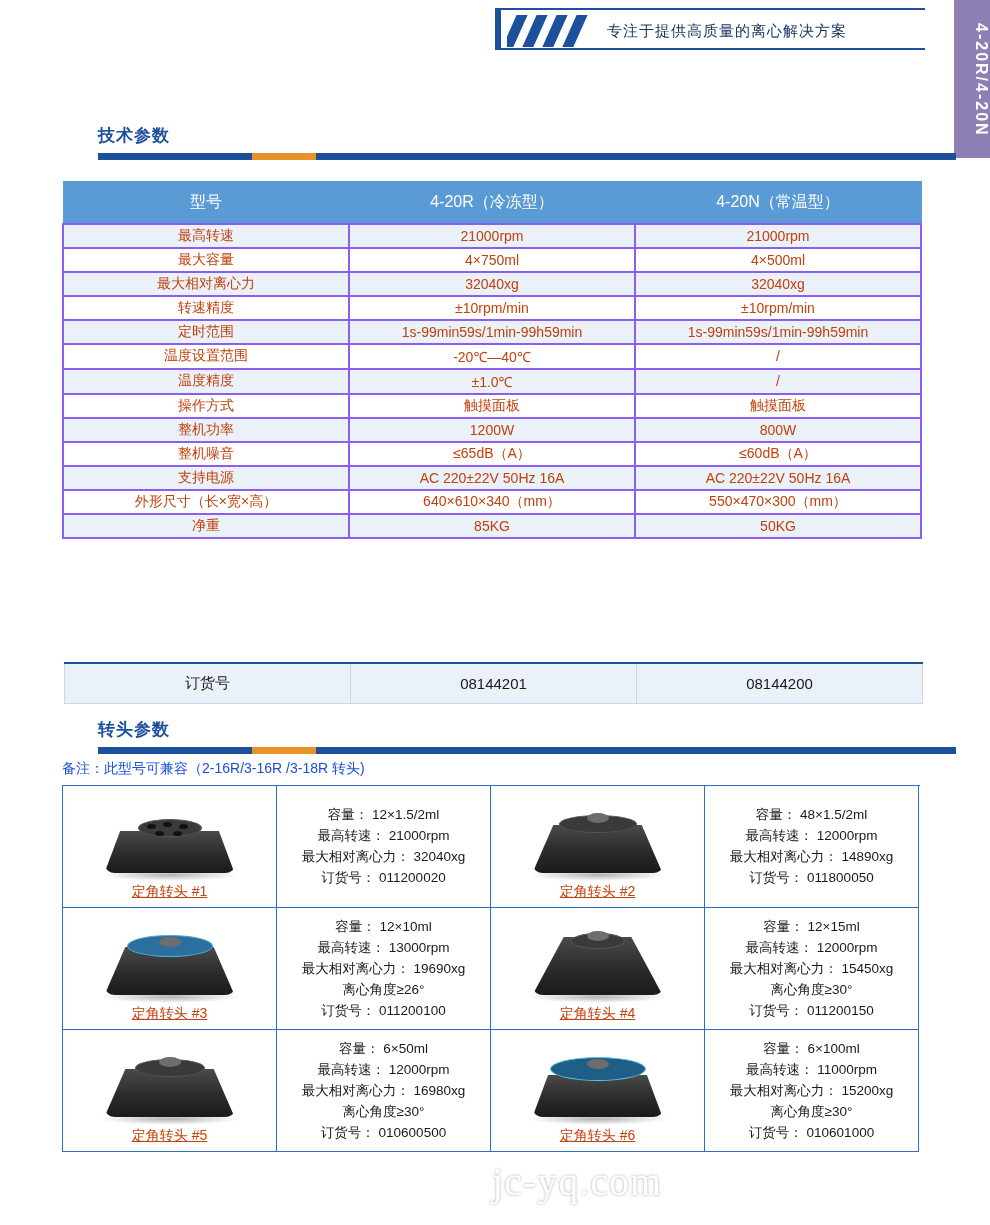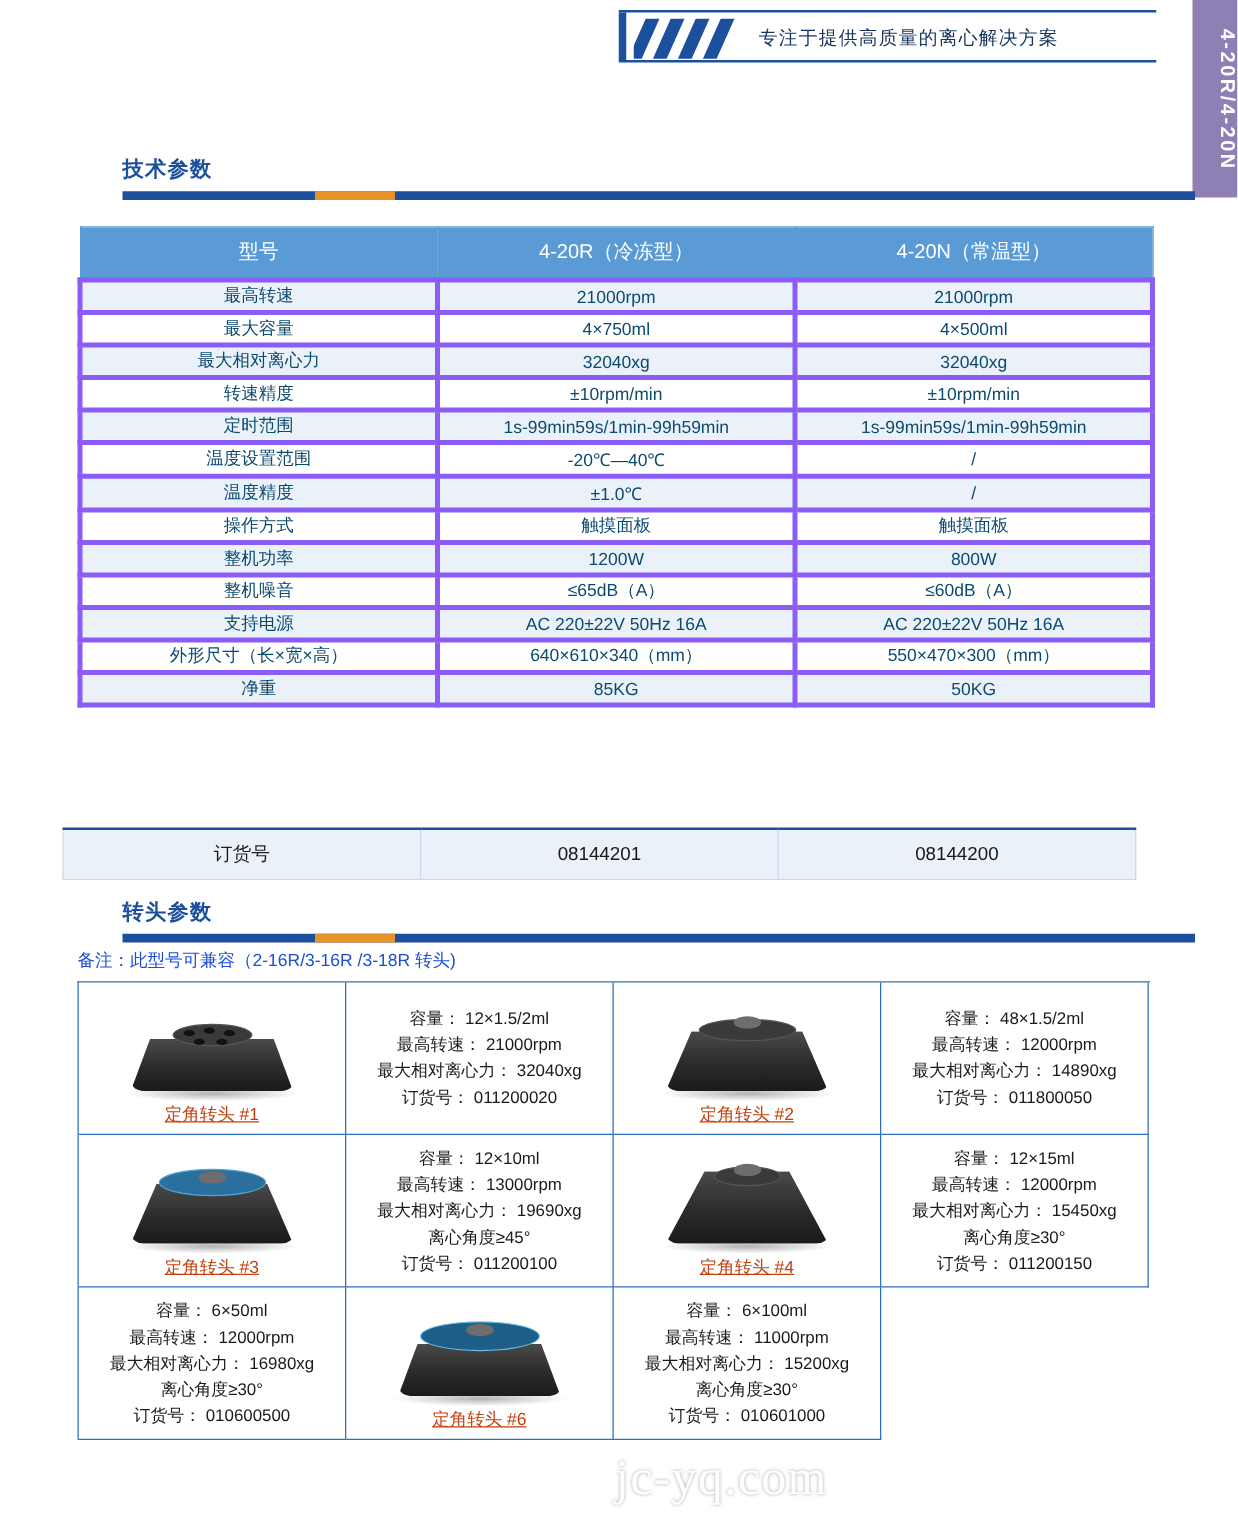--- a/index.html
+++ b/index.html
@@ -118,44 +118,44 @@
     table-layout: fixed;
     padding-left: 40px;
   }
   .spec-table {
     position: absolute;
     left: 62px; top: 181px;
     width: 858px;
     font-size: 14px;
   }
   .spec-table th, .spec-table td {
-    border: 4px solid #8b5cf6;
+    border: 2px solid #8b5cf6;
     text-align: center;
     height: 22px;
     padding: 2px 4px;
-    color: #0c4a6e;
+    color: #c2410c;
   }
   .spec-table thead th {
     background: #5b9bd5;
     color: #ffffff;
     font-size: 16px;
     font-weight: normal;
     height: 42px;
     border: 1px solid #5b9bd5;
   }
   .spec-table tbody tr:nth-child(odd) td { background: #eaf1f9; }
   .spec-table tbody tr:nth-child(even) td { background: #ffffff; }
   .spec-table col.c1 { width: 286px; }
   .spec-table col.c2 { width: 286px; }
   .spec-table col.c3 { width: 286px; }
 
   
   .order-table {
     position: absolute;
-    left: 50px; top: 662px;
+    left: 64px; top: 662px;
     width: 858px;
     font-size: 15px;
   }
   .order-table td {
     border: 1px solid #c9d8ea;
     text-align: center;
     height: 40px;
     background: #eaf1f9;
   }
   .order-table col.c1 { width: 286px; }
@@ -458,39 +458,48 @@
         <div class="cone" style="bottom:8px"></div>
         <div class="top-disc blue" style="top:8px;width:86px;height:22px"></div>
         <div class="hub" style="top:10px"></div>
       </div>
       <div class="rotor-label">定角转头 #3</div>
     </div>
     <div class="rotor-cell txt-cell">
       <div>容量： 12×10ml</div>
       <div>最高转速： 13000rpm</div>
       <div>最大相对离心力： 19690xg</div>
-      <div>离心角度≥45°</div>
+      <div>离心角度≥26°</div>
       <div>订货号： 011200100</div>
     </div>
     <div class="rotor-cell img-cell">
       <div class="rotor-art">
         <div class="base-shadow"></div>
         <div class="cone tall" style="bottom:8px"></div>
         <div class="top-disc" style="top:6px;width:54px;height:16px"></div>
         <div class="hub" style="top:4px"></div>
       </div>
       <div class="rotor-label">定角转头 #4</div>
     </div>
     <div class="rotor-cell txt-cell">
       <div>容量： 12×15ml</div>
       <div>最高转速： 12000rpm</div>
       <div>最大相对离心力： 15450xg</div>
       <div>离心角度≥30°</div>
       <div>订货号： 011200150</div>
     </div>
+    <div class="rotor-cell img-cell">
+      <div class="rotor-art">
+        <div class="base-shadow"></div>
+        <div class="cone" style="bottom:8px"></div>
+        <div class="top-disc" style="top:10px;width:70px"></div>
+        <div class="hub" style="top:8px"></div>
+      </div>
+      <div class="rotor-label">定角转头 #5</div>
+    </div>
     <div class="rotor-cell txt-cell">
       <div>容量： 6×50ml</div>
       <div>最高转速： 12000rpm</div>
       <div>最大相对离心力： 16980xg</div>
       <div>离心角度≥30°</div>
       <div>订货号： 010600500</div>
     </div>
     <div class="rotor-cell img-cell">
       <div class="rotor-art">
         <div class="base-shadow"></div>

